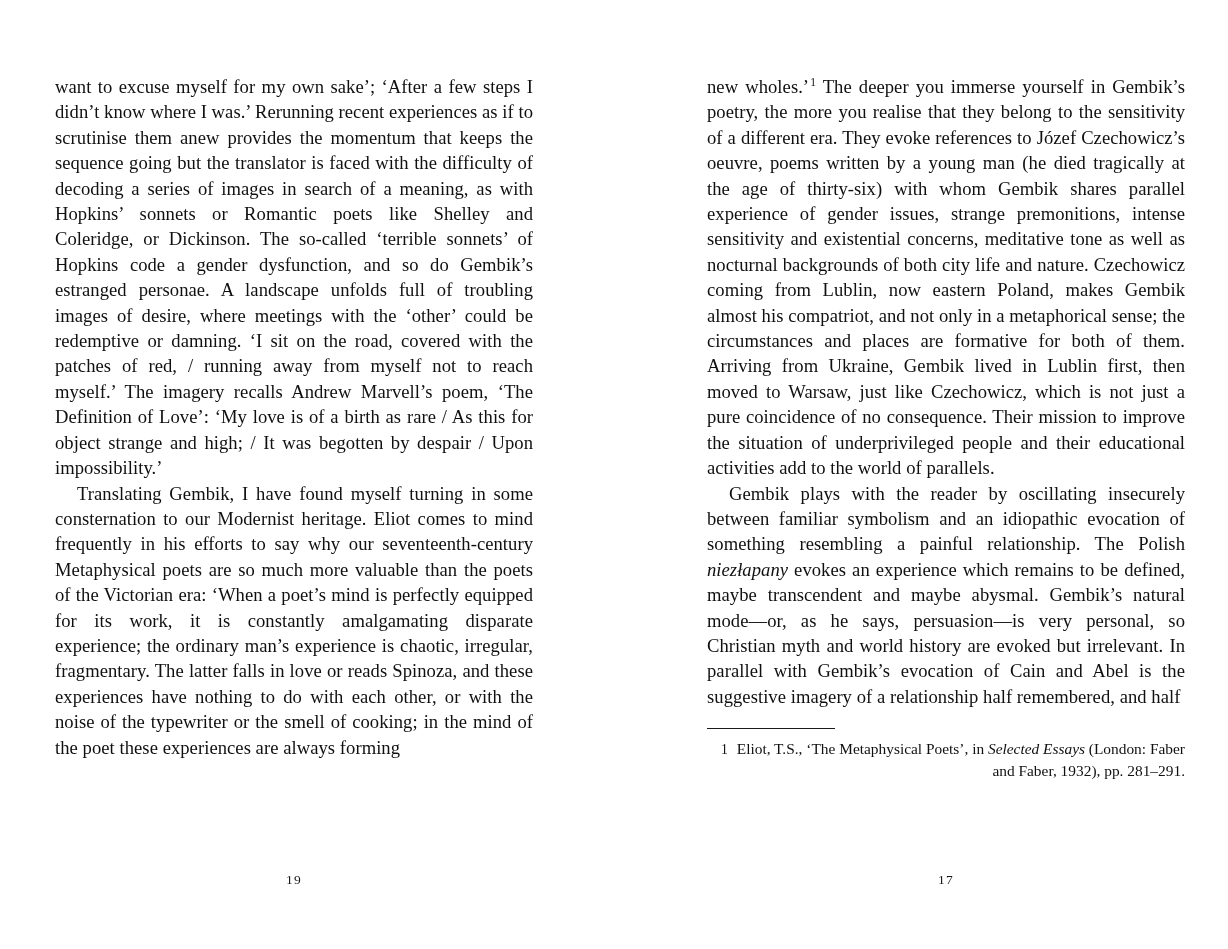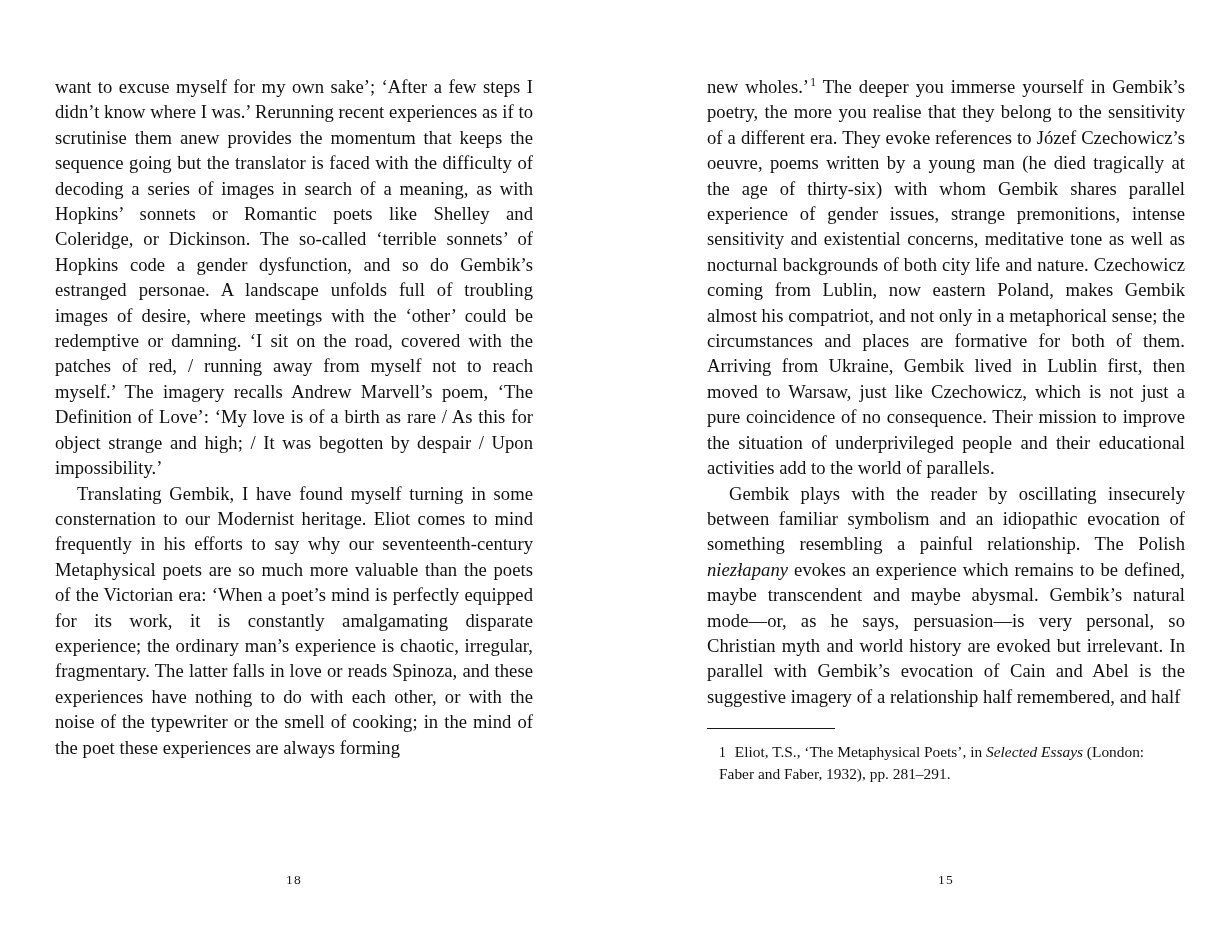--- a/index.html
+++ b/index.html
@@ -55,24 +55,24 @@
     top: 728px;
     width: 478px;
   }
   .footnote-rule {
     width: 128px;
     height: 1px;
     background: #1a1a1a;
     margin: 0 0 9px 0;
   }
   p.footnote {
-    margin: 12px;
+    margin: 0;
     font-size: 15.4px;
     line-height: 21px;
-    text-align: left;
+    text-align: right;
   }
   .fn-marker {
     font-size: 13.6px;
     margin-right: 9px;
   }
   .folio {
     position: absolute;
     top: 872px;
     width: 478px;
     left: 14px;
@@ -92,28 +92,28 @@
 </head>
 <body>
 
 <div class="spread">
 
   <div class="page page-left">
     <div class="textblock">
       <p class="body">want to excuse myself for my own sake’; ‘After a few steps I didn’t know where I was.’ Rerunning recent experiences as if to scrutinise them anew provides the momentum that keeps the sequence going but the translator is faced with the difficulty of decoding a series of images in search of a meaning, as with Hopkins’ sonnets or Romantic poets like Shelley and Coleridge, or Dickinson. The so-called ‘terrible sonnets’ of Hopkins code a gender dysfunction, and so do Gembik’s estranged personae. A landscape unfolds full of troubling images of desire, where meetings with the ‘other’ could be redemptive or damning. ‘I sit on the road, covered with the patches of red, / running away from myself not to reach myself.’ The imagery recalls Andrew Marvell’s poem, ‘The Definition of Love’: ‘My love is of a birth as rare / As this for object strange and high; / It was begotten by despair / Upon impossibility.’</p>
       <p class="body">Translating Gembik, I have found myself turning in some consternation to our Modernist heritage. Eliot comes to mind frequently in his efforts to say why our seventeenth-century Metaphysical poets are so much more valuable than the poets of the Victorian era: ‘When a poet’s mind is perfectly equipped for its work, it is constantly amalgamating disparate experience; the ordinary man’s experience is chaotic, irregular, fragmentary. The latter falls in love or reads Spinoza, and these experiences have nothing to do with each other, or with the noise of the typewriter or the smell of cooking; in the mind of the poet these experiences are always forming</p>
     </div>
-    <div class="folio">18</div>
+    <div class="folio">19</div>
   </div>
 
   <div class="page page-right">
     <div class="textblock">
       <p class="body"><span>new wholes.’</span><sup class="fnref">1</sup><span> The deeper you immerse yourself in Gembik’s poetry, the more you realise that they belong to the sensitivity of a different era. They evoke references to Józef Czechowicz’s oeuvre, poems written by a young man (he died tragically at the age of thirty-six) with whom Gembik shares parallel experience of gender issues, strange premonitions, intense sensitivity and existential concerns, meditative tone as well as nocturnal backgrounds of both city life and nature. Czechowicz coming from Lublin, now eastern Poland, makes Gembik almost his compatriot, and not only in a metaphorical sense; the circumstances and places are formative for both of them. Arriving from Ukraine, Gembik lived in Lublin first, then moved to Warsaw, just like Czechowicz, which is not just a pure coincidence of no consequence. Their mission to improve the situation of underprivileged people and their educational activities add to the world of parallels.</span></p>
       <p class="body"><span>Gembik plays with the reader by oscillating insecurely between familiar symbolism and an idiopathic evocation of something resembling a painful relationship. The Polish </span><i>niezłapany</i><span> evokes an experience which remains to be defined, maybe transcendent and maybe abysmal. Gembik’s natural mode—or, as he says, persuasion—is very personal, so Christian myth and world history are evoked but irrelevant. In parallel with Gembik’s evocation of Cain and Abel is the suggestive imagery of a relationship half remembered, and half</span></p>
     </div>
     <div class="footnote-wrap">
       <div class="footnote-rule"></div>
       <p class="footnote"><span class="fn-marker">1</span><span>Eliot, T.S., ‘The Metaphysical Poets’, in </span><i>Selected Essays</i><span> (London: Faber and Faber, 1932), pp. 281–291.</span></p>
     </div>
-    <div class="folio">15</div>
+    <div class="folio">17</div>
   </div>
 
 </div>
 
 </body></html>

